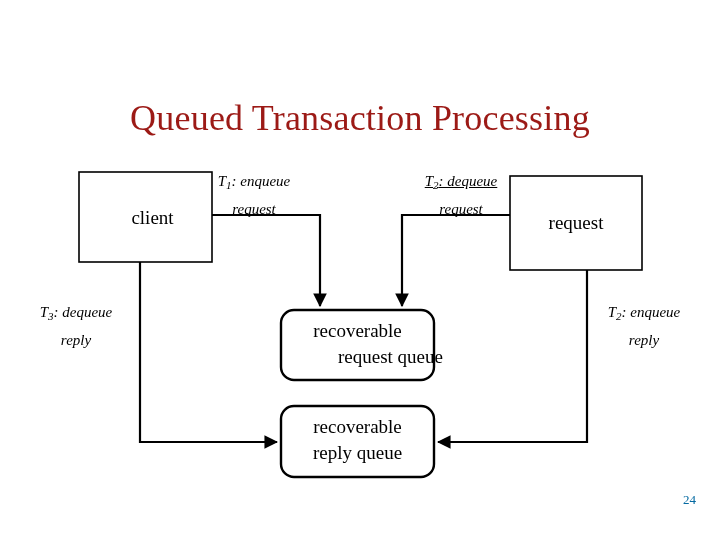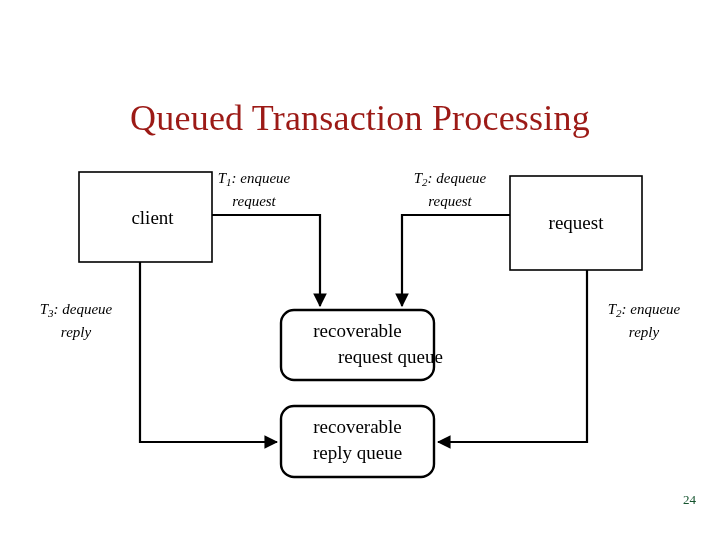--- a/index.html
+++ b/index.html
@@ -46,33 +46,33 @@
     line-height: 23px;
     white-space: nowrap;
   }
   .edge-label {
     position: absolute;
     text-align: center;
     color: #000000;
     font-family: "Liberation Serif", "DejaVu Serif", serif;
     font-style: italic;
     font-size: 15px;
-    line-height: 19px;
+    line-height: 24px;
     white-space: nowrap;
   }
   .edge-label .sub {
     font-size: 11px;
     vertical-align: -0.28em;
     font-style: italic;
   }
   #page-number {
     position: absolute;
     right: 24px;
     top: 492px;
-    color: #14532d;
+    color: #0369a1;
     font-family: "Liberation Serif", "DejaVu Serif", serif;
     font-size: 13px;
     line-height: 16px;
   }
 </style>
 </head>
 <body>
 
 <div id="slide">
 
@@ -110,21 +110,21 @@
   <div class="node-label" style="left:281px; top:345px; width:153px;margin-left:33px;">request queue</div>
 
   <div class="node-label" style="left:281px; top:415px; width:153px;">recoverable</div>
   <div class="node-label" style="left:281px; top:441px; width:153px;">reply queue</div>
 
   <div class="edge-label" style="left:176px; top:169px; width:156px;">
     <div><span>T</span><span class="sub">1</span><span>: enqueue</span></div>
     <div>request</div>
   </div>
 
-  <div class="edge-label" style="left:372px; top:169px; width:156px;">
+  <div class="edge-label" style="left:383px; top:169px; width:156px;text-decoration:underline;">
     <div><span>T</span><span class="sub">2</span><span>: dequeue</span></div>
     <div>request</div>
   </div>
 
   <div class="edge-label" style="left:12px; top:300px; width:128px;">
     <div><span>T</span><span class="sub">3</span><span>: dequeue</span></div>
     <div>reply</div>
   </div>
 
   <div class="edge-label" style="left:580px; top:300px; width:128px;">

